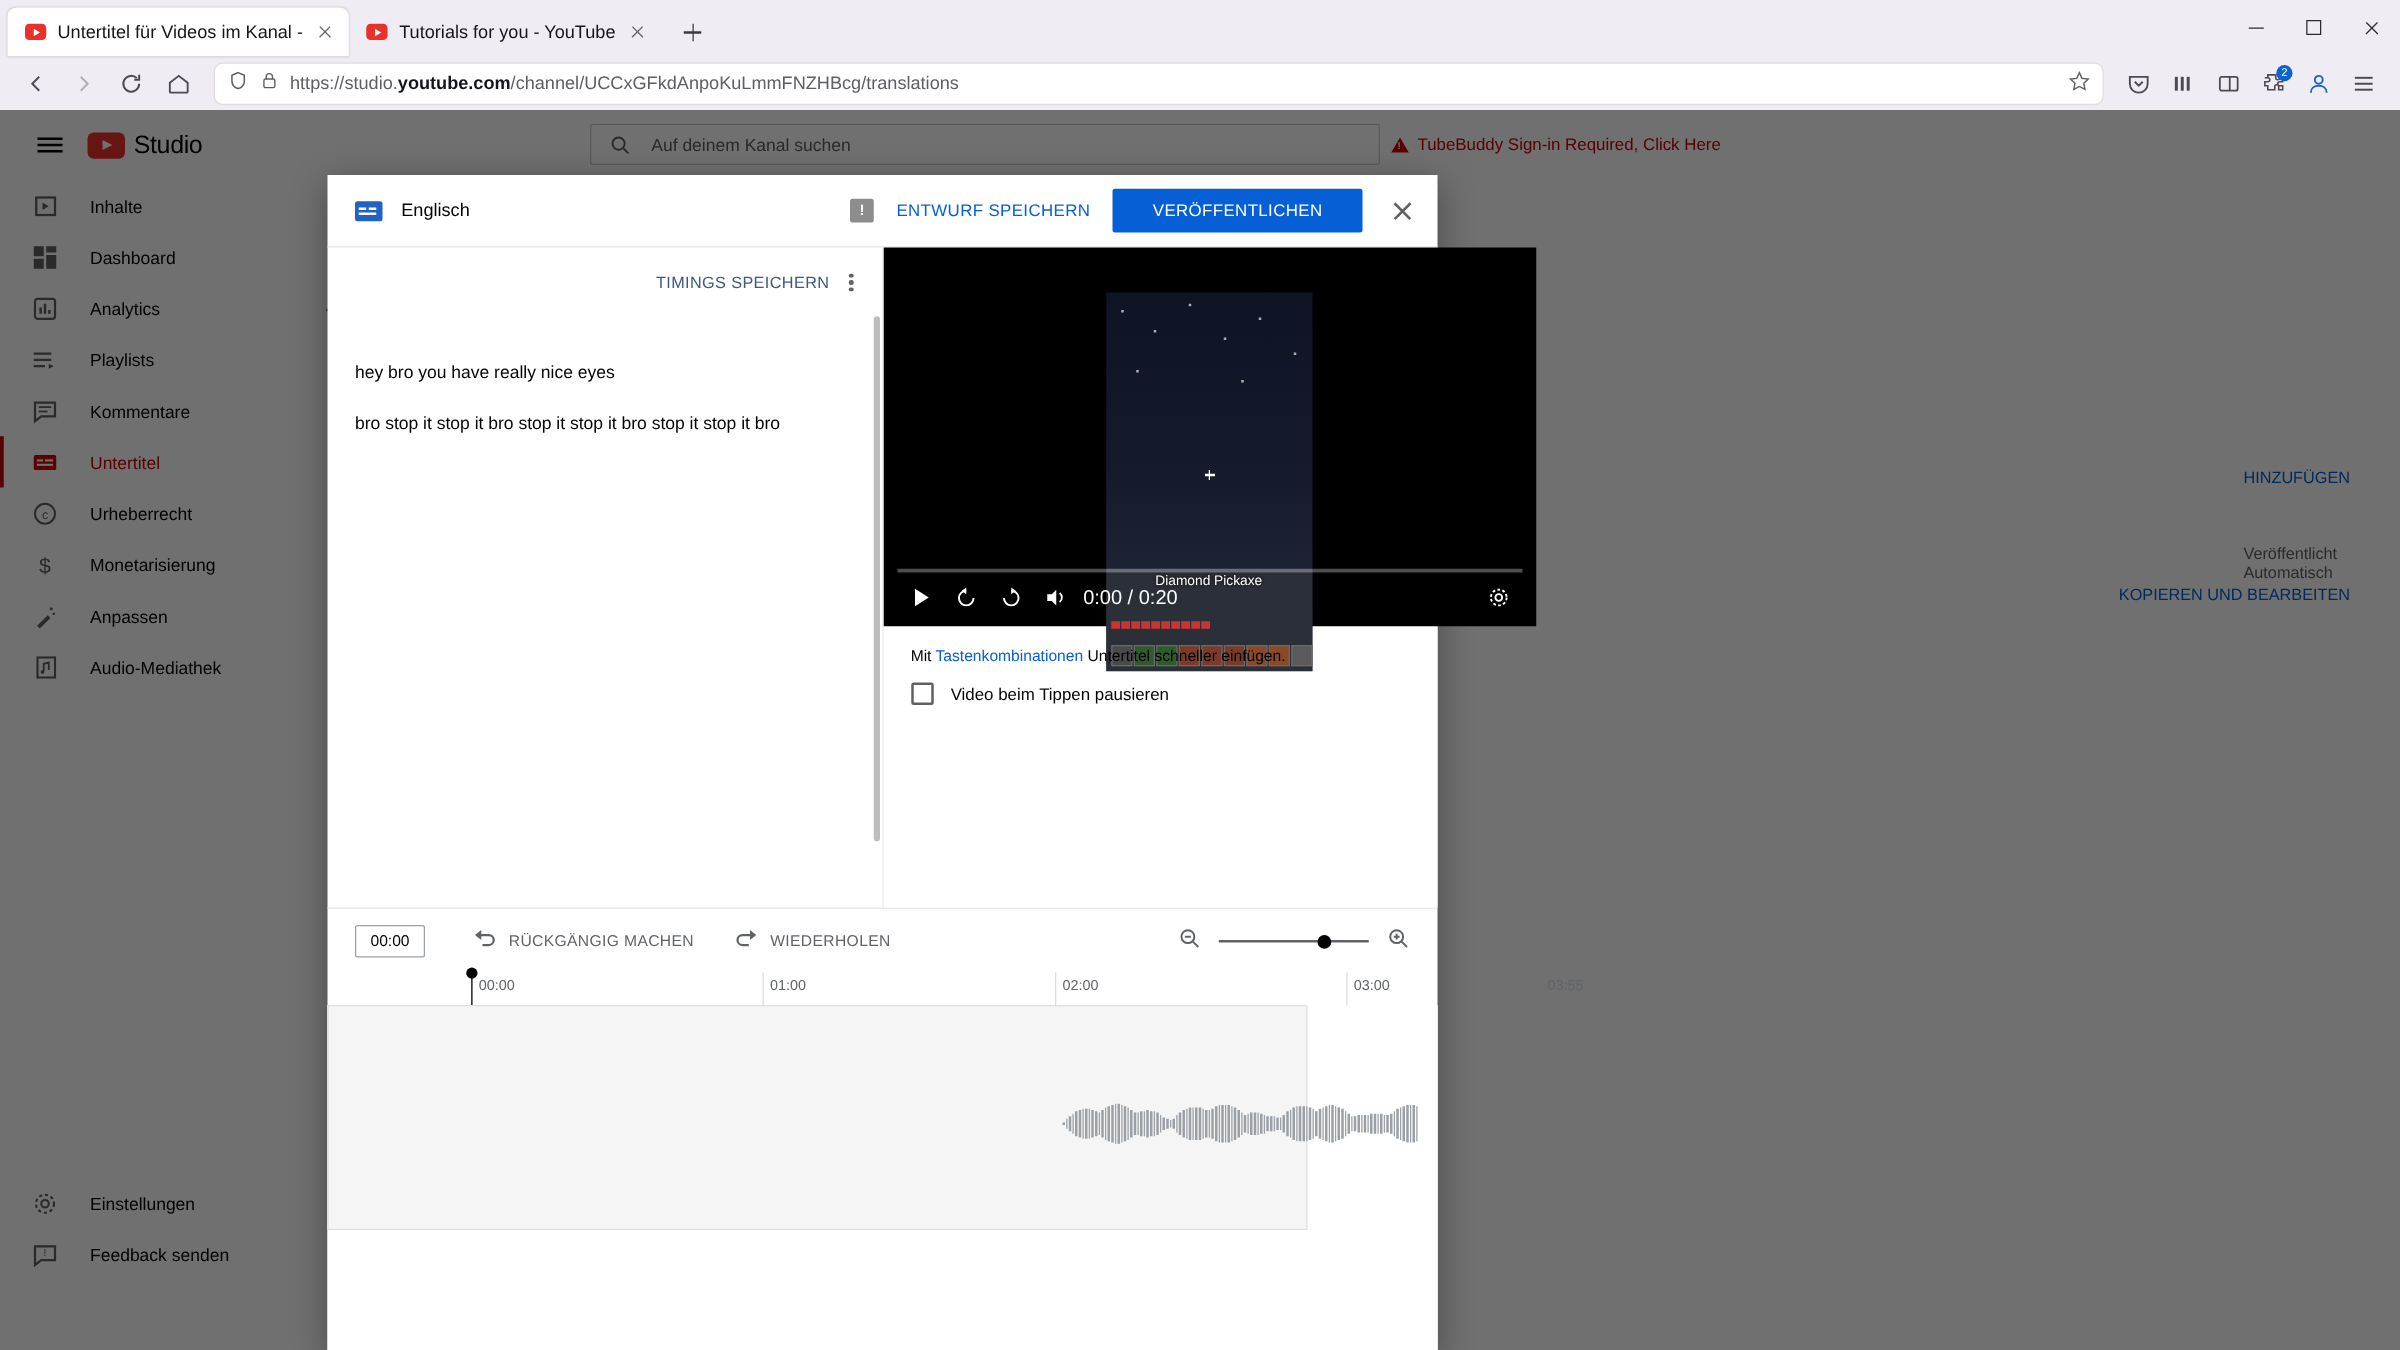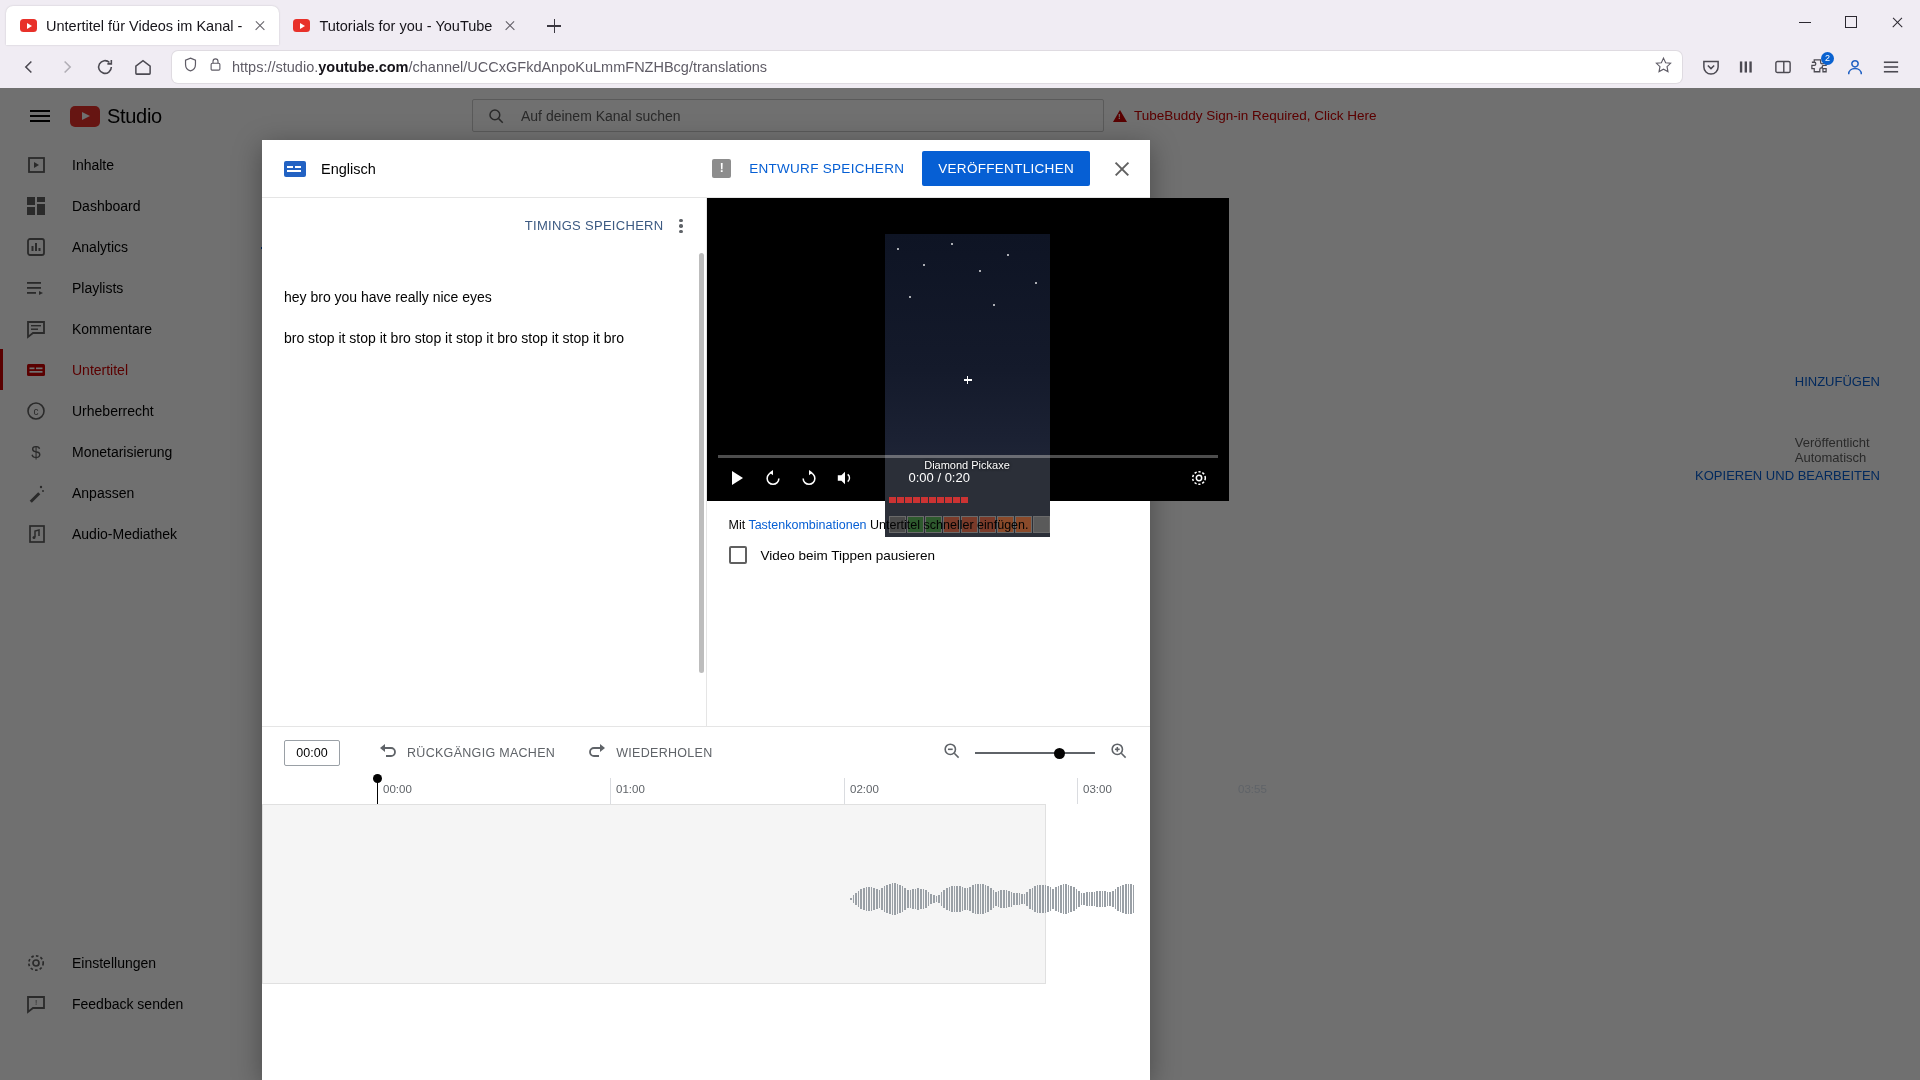--- a/index.html
+++ b/index.html
@@ -155,21 +155,21 @@
     background: #fff; box-shadow: 0 6px 26px rgba(0,0,0,.35); display: flex; flex-direction: column;
   }
   #modal-header { height: 57px; display: flex; align-items: center; padding: 0 16px 0 22px; flex: none; }
   #cc-badge { width: 22px; height: 16px; background: #2262c3; border-radius: 2px; position: relative; flex:none; }
   #cc-badge::before { content:""; position:absolute; left:3px; top:5px; width:6px; height:2px; background:#fff; box-shadow: 8px 0 0 #fff; }
   #cc-badge::after { content:""; position:absolute; left:3px; top:9.5px; width:14px; height:2px; background:#fff; }
   #modal-lang { margin-left: 15px; font-size: 14.5px; color: #030303; }
   #modal-actions { margin-left: auto; display: flex; align-items: center; gap: 18px; }
   #warn-chip { width: 19px; height: 19px; background: #8d8d8d; border-radius: 2px; color:#fff; font-size:12px; font-weight:700; text-align:center; line-height:19px; }
   #btn-draft { font-size: 13.5px; color: #065fd4; font-weight: 500; letter-spacing: .3px; }
-  #btn-publish { background: #065fd4; color: #fff; font-size: 13.5px; font-weight: 500; letter-spacing: .3px; padding: 10px 16px; border-radius: 2px; }
+  #btn-publish { background: #065fd4; color: #fff; font-size: 13.5px; font-weight: 500; letter-spacing: .3px; padding: 10px 32px; border-radius: 2px; }
   #btn-modal-close { width: 24px; height: 24px; position: relative; margin-left: 2px; }
   #btn-modal-close::before, #btn-modal-close::after { content:""; position:absolute; left:3px; top:11px; width:18px; height:1.8px; background:#606060; }
   #btn-modal-close::before { transform: rotate(45deg); }
   #btn-modal-close::after { transform: rotate(-45deg); }
 
   #modal-body { display: flex; flex: none; height: 529px; border-top: 1px solid #e5e5e5; }
   #editor-pane { width: 523px; position: relative; border-right: 1px solid #e5e5e5; }
   #editor-top { height: 55px; display: flex; align-items: center; justify-content: flex-end; gap: 4px; padding-right: 12px; }
   #btn-timings { font-size: 13px; color: #3c5a82; font-weight: 500; letter-spacing: .3px; }
   #kebab { width: 26px; height: 26px; position: relative; }
@@ -204,21 +204,21 @@
   .slot { width:17px; height:17px; background:#4a4a4a; border:1px solid #6a6a6a; position:relative; }
 
   #player-controls { position:absolute; left:0; bottom:0; width:522px; height:46px; }
   #progress-track { position:absolute; left:11px; right:11px; top:0; height:3px; background:rgba(255,255,255,.3); }
   #progress-fill { position:absolute; left:0; top:0; height:3px; width:0%; background:#f00; }
   .pc-btn { position:absolute; width:36px; height:36px; color:#fff; display:flex; align-items:center; justify-content:center; }
   #pc-play { left: 12px; top: 5px; }
   #pc-back { left: 48px; top: 5px; }
   #pc-fwd { left: 84px; top: 5px; }
   #pc-vol { left: 120px; top: 5px; }
-  #pc-time { position:absolute; left: 160px; top: 15px; font-size: 13px; color: #fff; margin-left: 42px; }
+  #pc-time { position:absolute; left: 160px; top: 15px; font-size: 16px; color: #fff; }
   #pc-gear { right: 12px; top: 5px; position:absolute; width:36px; height:36px; color:#fff; display:flex; align-items:center; justify-content:center; }
 
   #shortcut-note { position: absolute; left: 22px; top: 320px; font-size: 12.5px; color: #030303; }
   #shortcut-note a { color: #065fd4; text-decoration: none; }
   #pause-row { position: absolute; left: 22px; top: 348px; display: flex; align-items: center; gap: 14px; }
   #pause-box { width: 18px; height: 18px; border: 2px solid #606060; border-radius: 2px; }
   #pause-label { font-size: 13.5px; color: #030303; }
 
   #timeline-toolbar { height: 52px; display:flex; align-items:center; padding: 0 22px; flex: none; border-top: 1px solid #e5e5e5; }
   #time-field { width: 56px; height: 26px; border: 1px solid #9aa0a6; border-radius: 2px; display:flex; align-items:center; justify-content:center; font-size:12.5px; color:#030303; }

